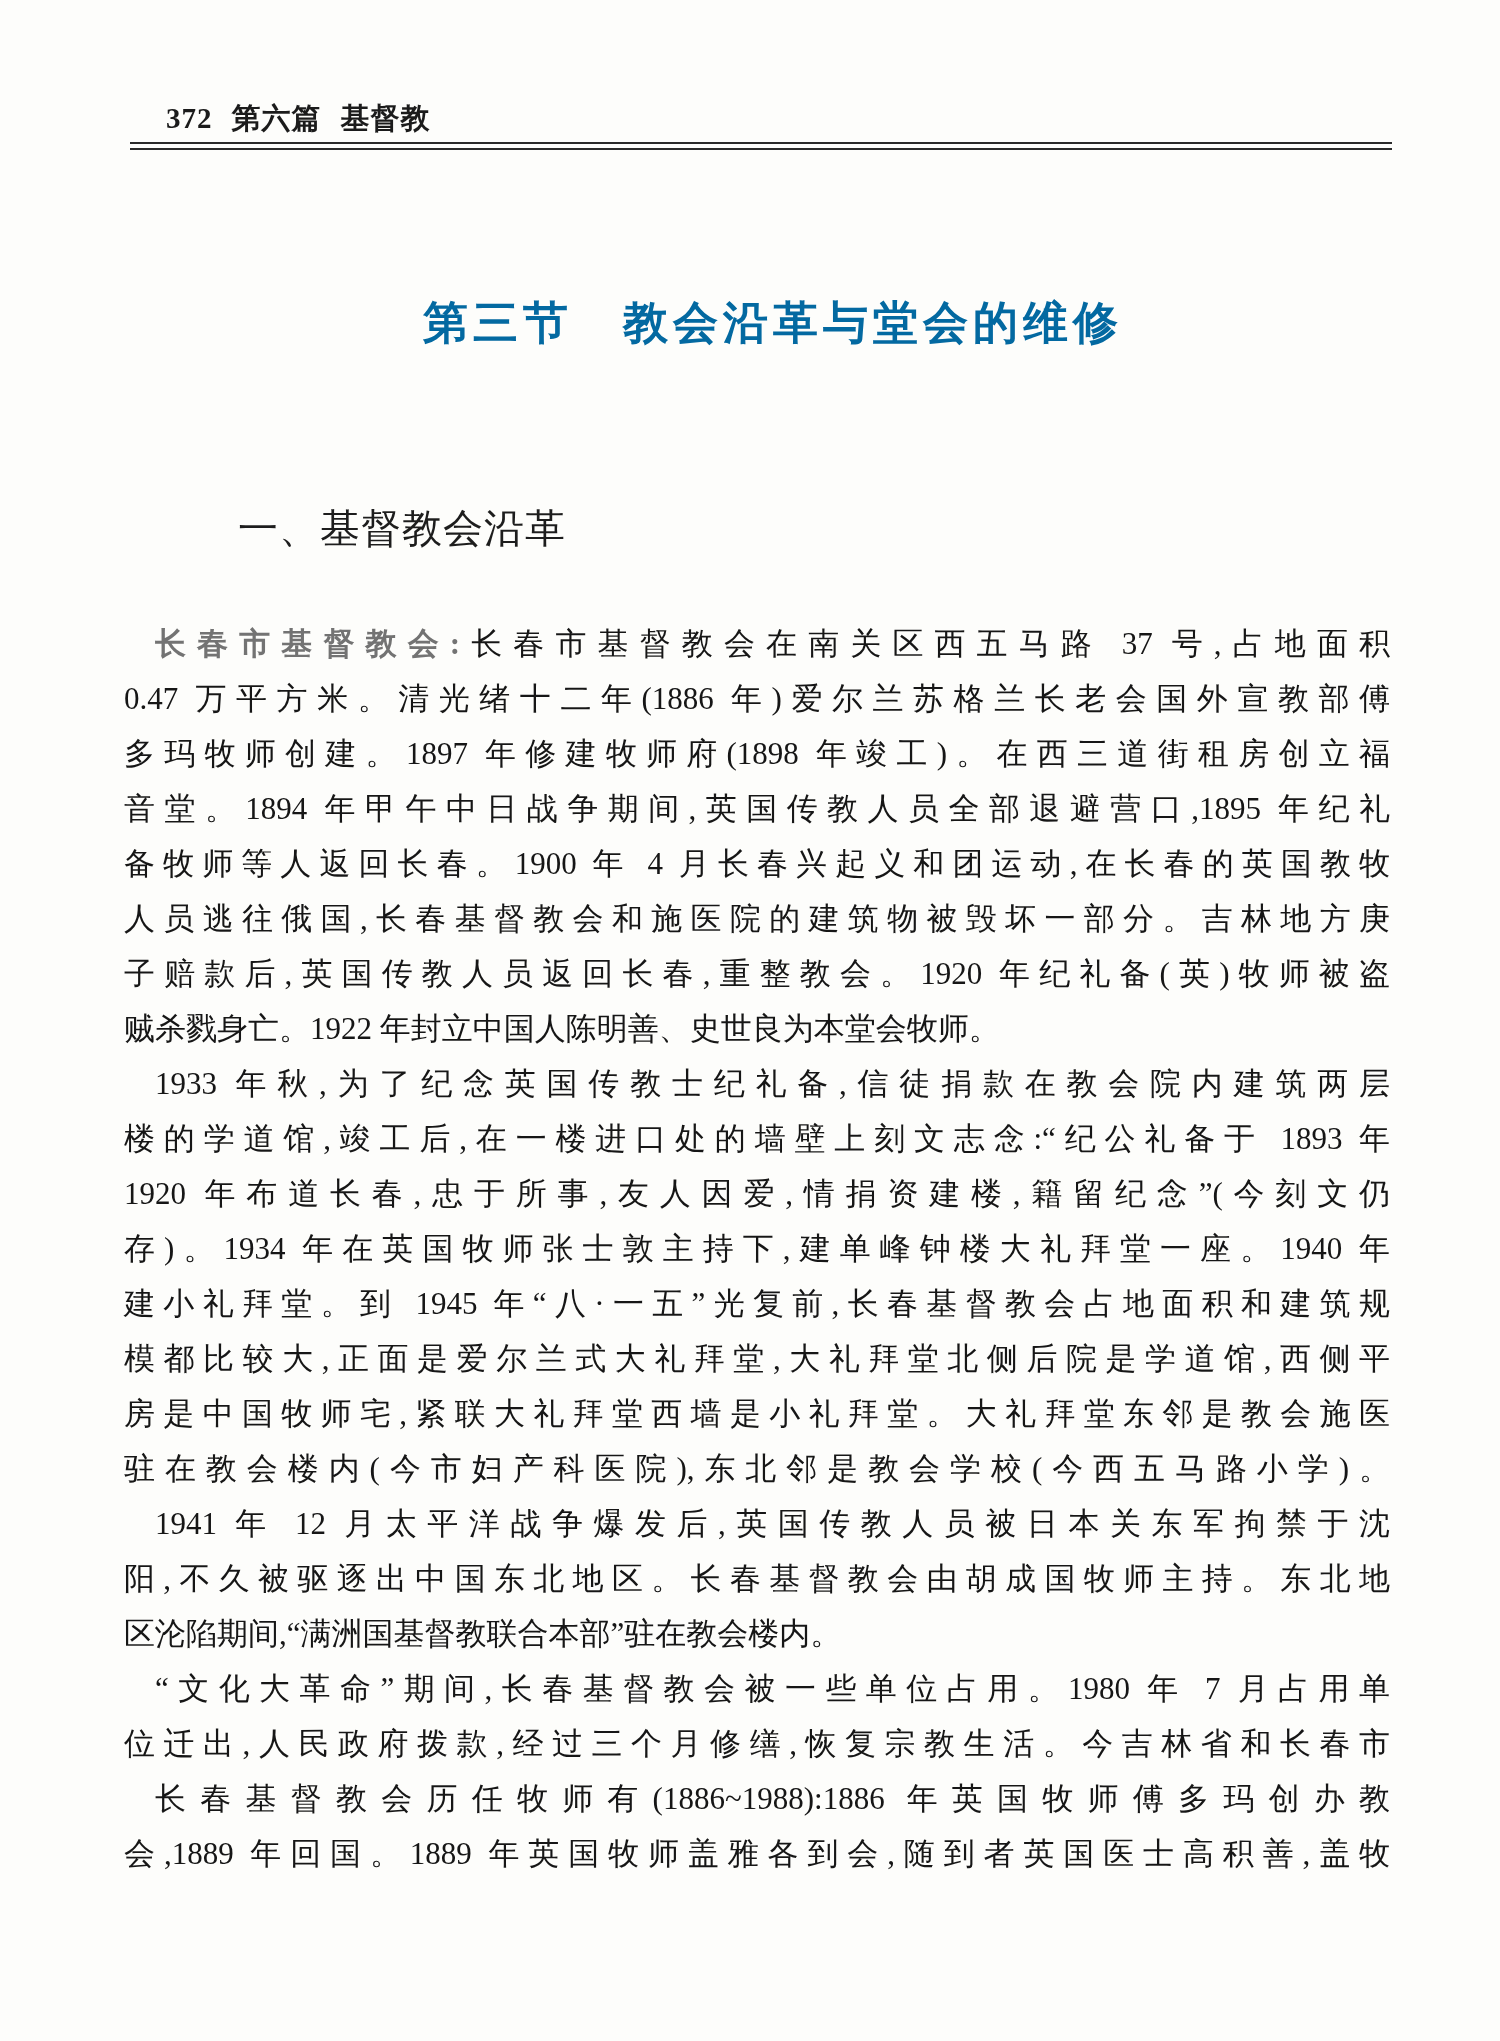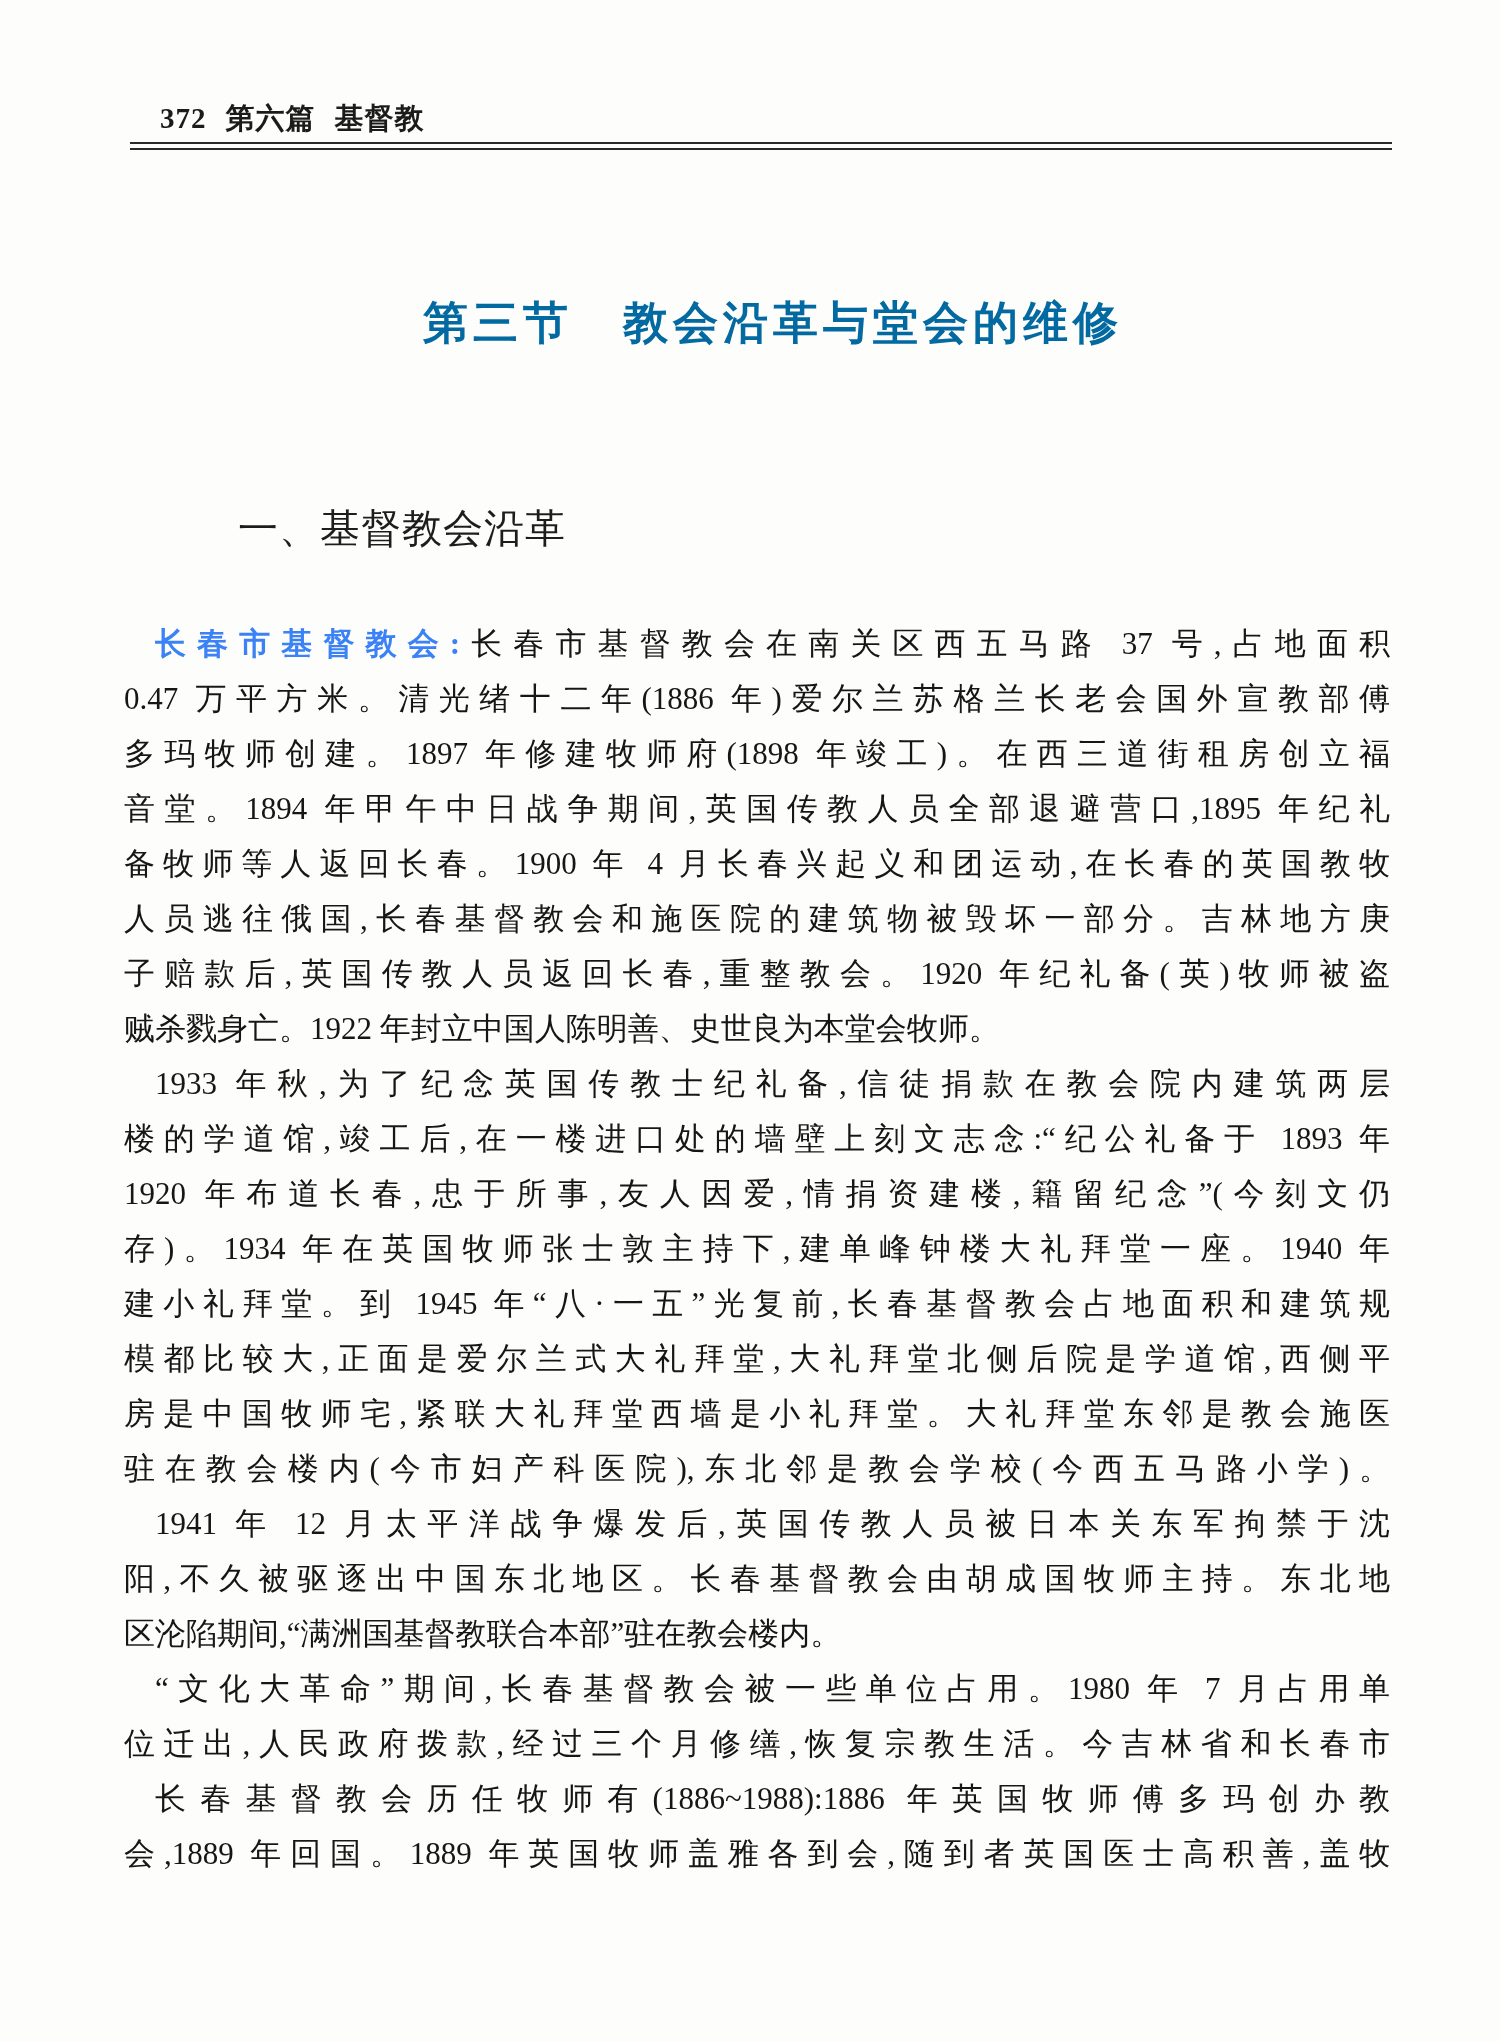--- a/index.html
+++ b/index.html
@@ -10,21 +10,21 @@
   }
   .page {
     position: relative;
     width: 1500px; height: 2041px;
     background: #fdfdfb;
     color: #151515;
     overflow: hidden;
   }
   .running-header {
     position: absolute;
-    top: 99px; left: 160px;
+    top: 99px; left: 166px;
     display: flex;
     align-items: baseline;
     gap: 19px;
     font-size: 29px;
     font-weight: 700;
     letter-spacing: 1px;
     color: #1b1b1b;
   }
   .header-rule {
     position: absolute;
@@ -65,21 +65,21 @@
     line-height: 55px;
     color: #161616;
   }
   .paragraph { margin: 0; }
   .line {
     text-align: justify;
     text-align-last: justify;
   }
   .line.last { text-align-last: left; }
   .line.first { text-indent: 31px; }
-  .lead { font-weight: 700; color: #3b82f6; }
+  .lead { font-weight: 700; color: #737373; }
 </style>
 </head>
 <body>
 
 <div class="page">
 
   <div class="running-header">
     <span>372</span>
     <span>第六篇</span>
     <span>基督教</span>

